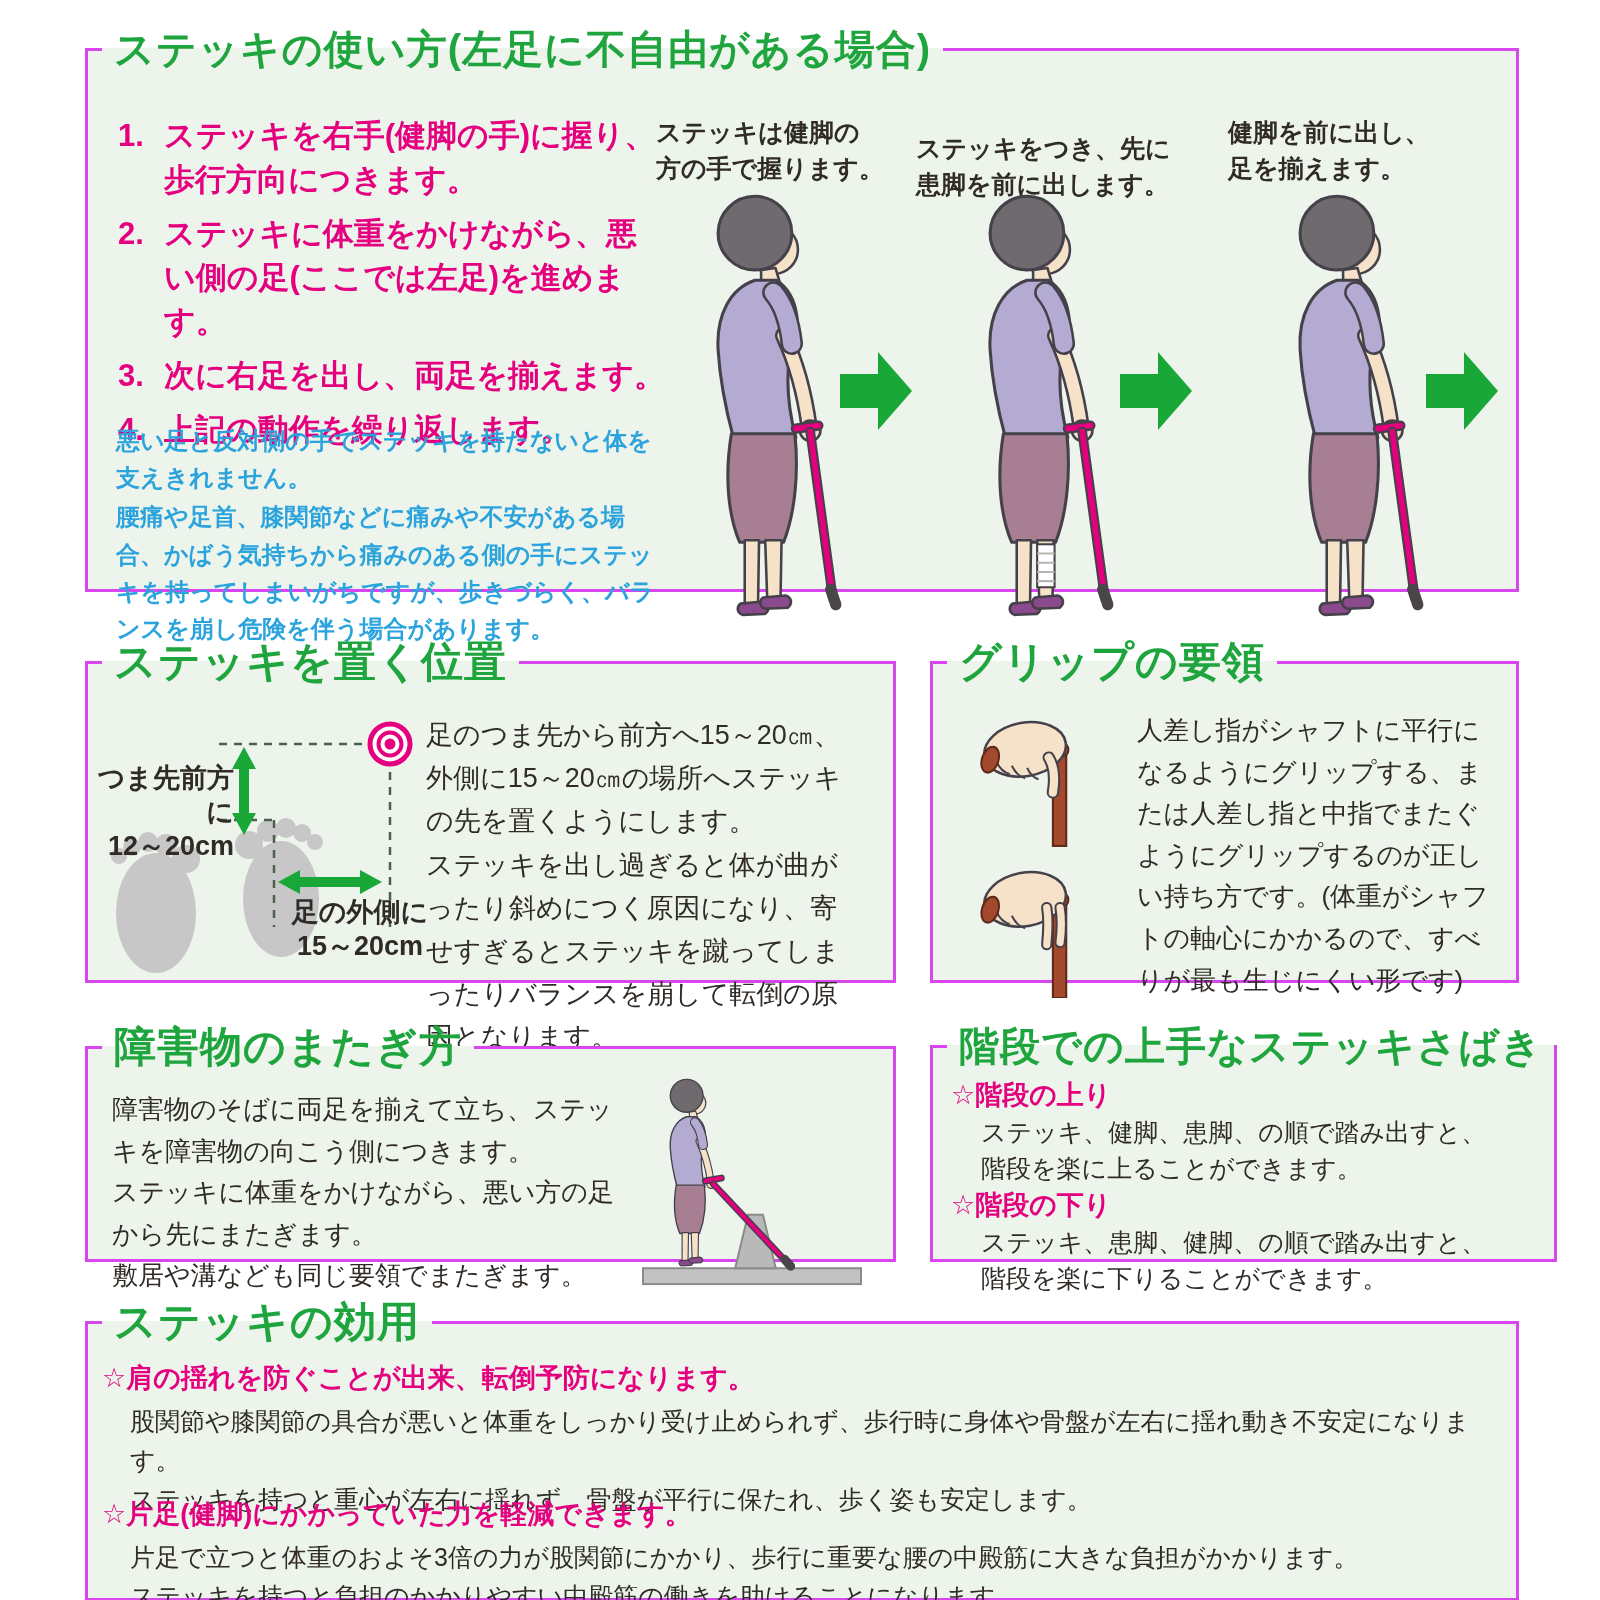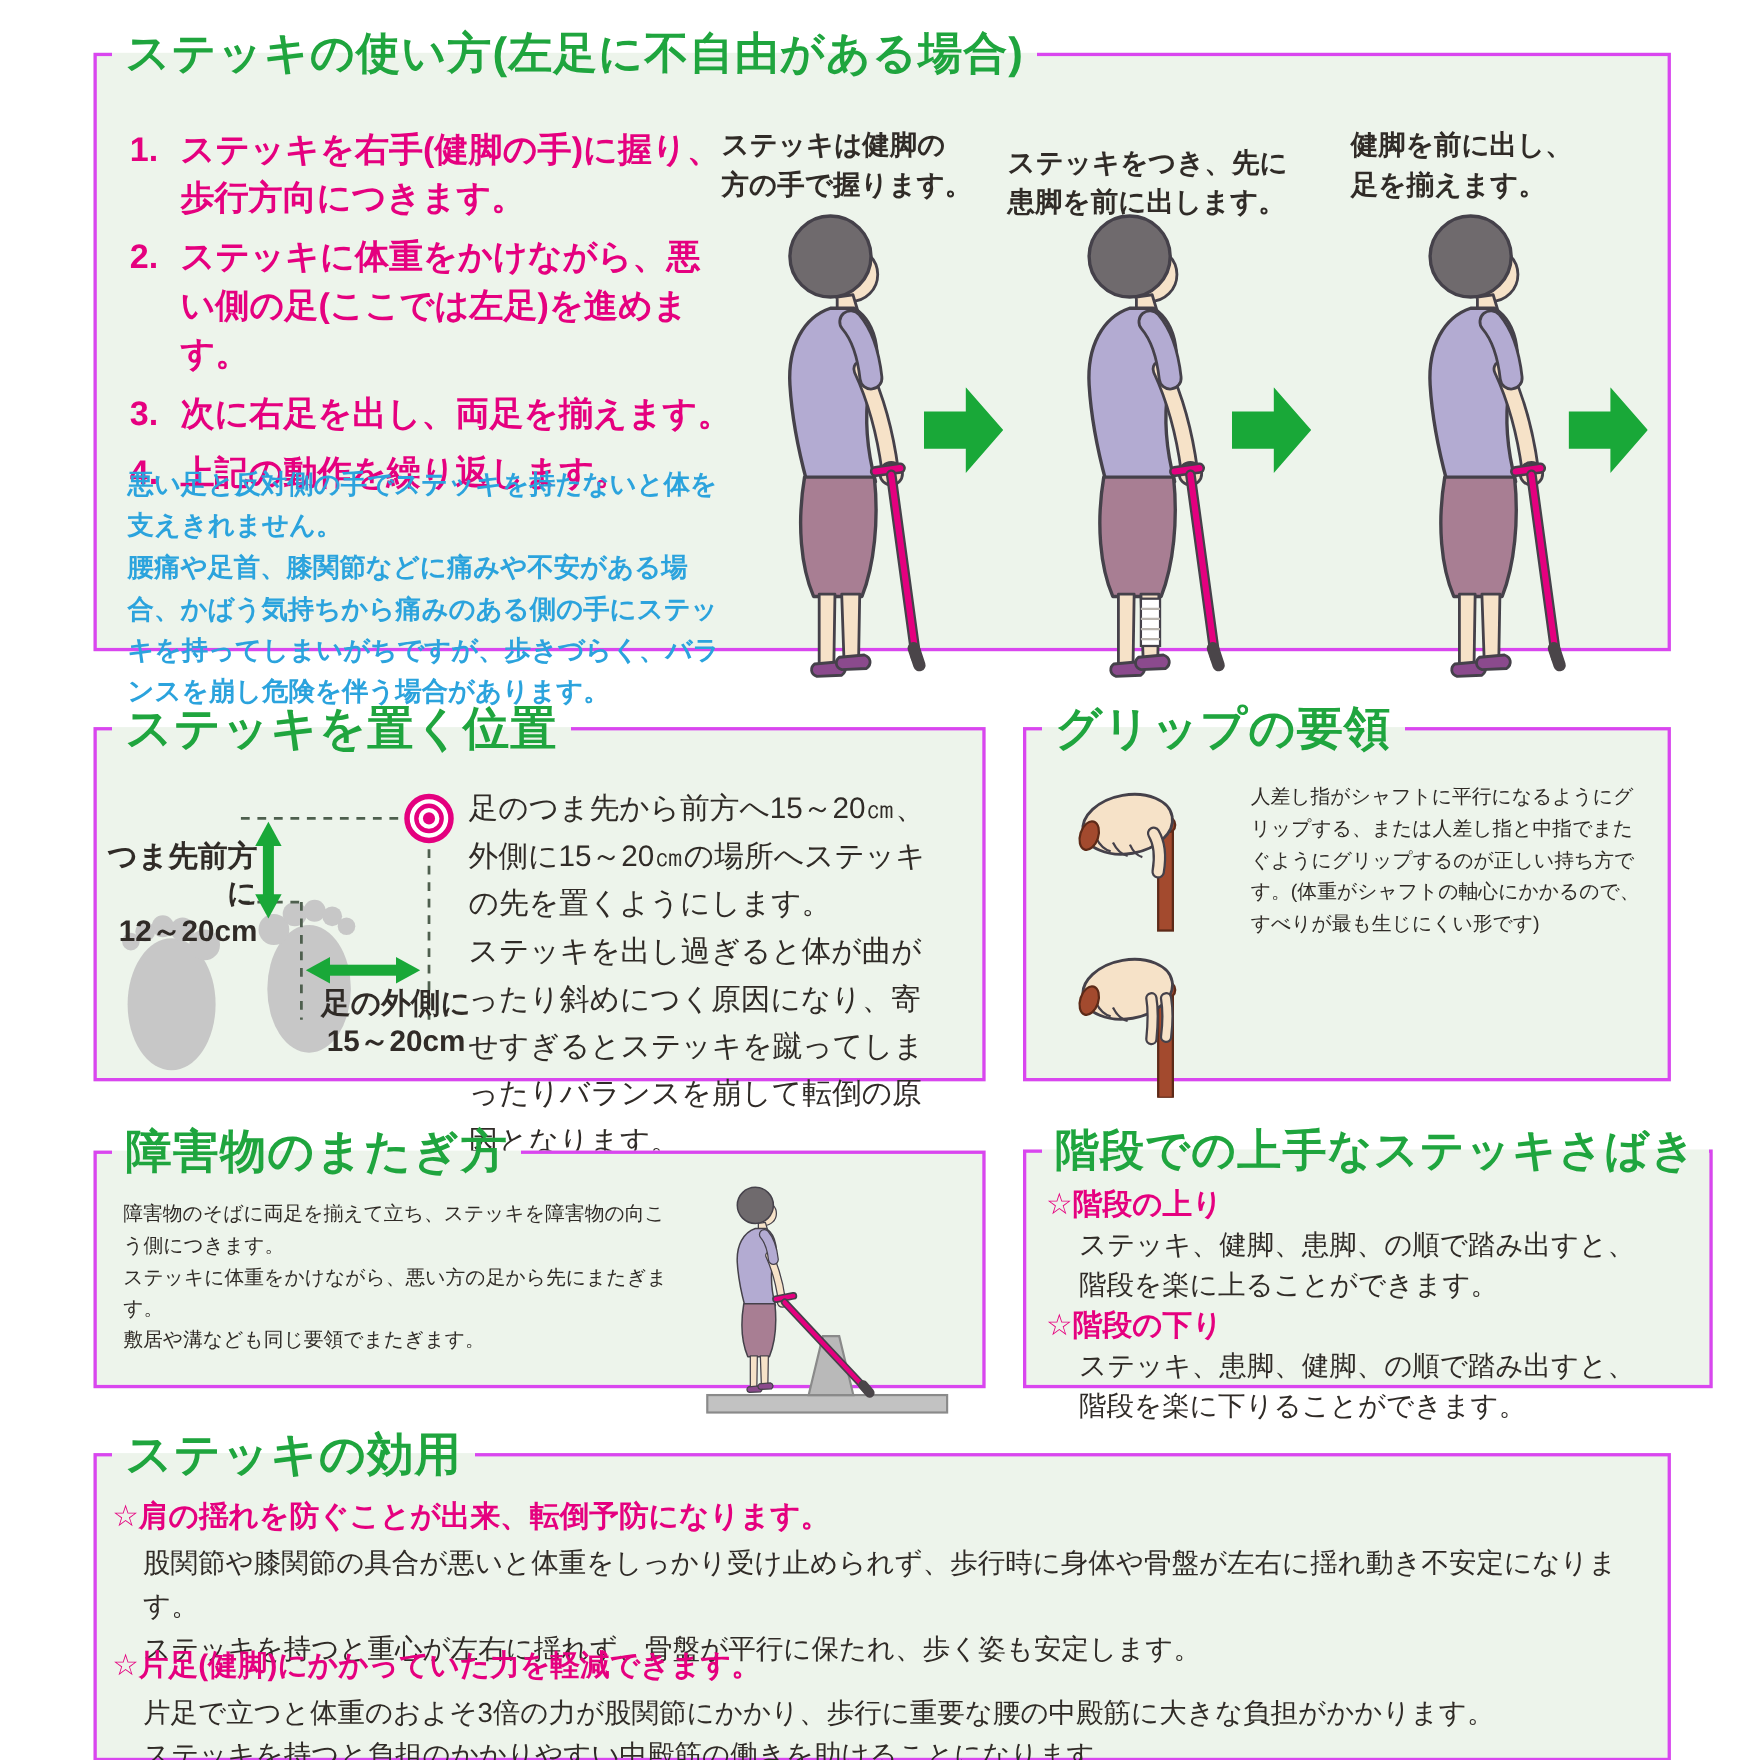--- a/index.html
+++ b/index.html
@@ -13,21 +13,21 @@
   .pre{white-space:pre-line;}
   
   ol.steps{counter-reset:s;list-style:none;margin:0;padding:0;color:#e5007f;font-size:31px;font-weight:700;line-height:1.42;}
   ol.steps li{counter-increment:s;position:relative;padding-left:48px;margin-bottom:10px;}
   ol.steps li::before{content:counter(s) ".";position:absolute;left:2px;}
   .note{color:#2ba3dd;font-size:24px;font-weight:700;line-height:1.55;}
   .note p{margin:0 0 2px 0;}
   .caption{font-size:25px;font-weight:700;line-height:1.45;}
   .bodytext{font-size:27px;font-weight:500;line-height:1.6;}
   .bodytext p{margin:0;}
-  .bodytext.small{font-size:18px;}
+  .bodytext.small{font-size:26px;}
   .diagram-label{font-size:27px;font-weight:800;line-height:1.25;}
   .star-head{color:#e5007f;font-size:27px;font-weight:800;margin:0;}
   .benefit-lines{font-size:25px;font-weight:500;line-height:1.55;}
   .benefit-lines p{margin:0;}
   .stairs-body{font-size:25px;font-weight:500;line-height:1.42;}
   svg{display:block;}
 </style>
 </head>
 <body>
 

